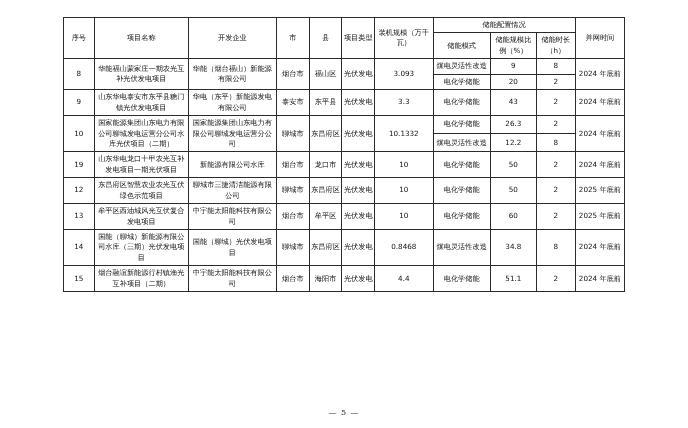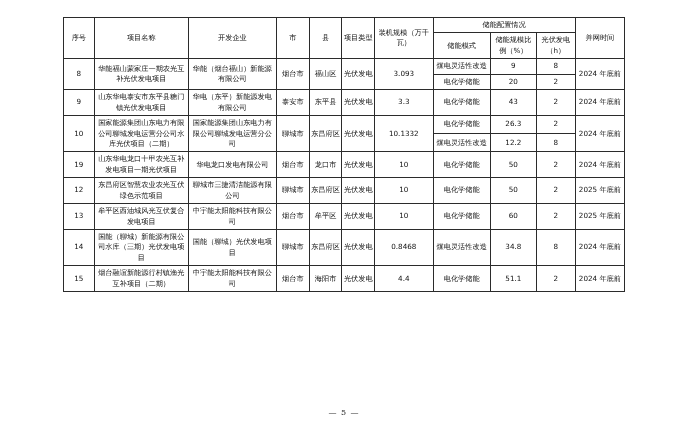--- a/index.html
+++ b/index.html
@@ -86,21 +86,21 @@
         <th rowspan="2">市</th>
         <th rowspan="2">县</th>
         <th rowspan="2">项目类型</th>
         <th rowspan="2">装机规模（万千瓦）</th>
         <th colspan="3" class="hdr-group">储能配置情况</th>
         <th rowspan="2">并网时间</th>
       </tr>
       <tr>
         <th>储能模式</th>
         <th>储能规模比例（%）</th>
-        <th>光伏发电（h）</th>
+        <th>储能时长（h）</th>
       </tr>
     </thead>
     <tbody>
         <tr>
           <td rowspan="2">8</td>
           <td rowspan="2">华能福山蒙家庄一期农光互补光伏发电项目</td>
           <td rowspan="2">华能（烟台福山）新能源有限公司</td>
           <td rowspan="2">烟台市</td>
           <td rowspan="2">福山区</td>
           <td rowspan="2">光伏发电</td>
@@ -142,21 +142,21 @@
           <td rowspan="2">2024 年底前</td>
         </tr>
         <tr>
           <td>煤电灵活性改造</td>
           <td>12.2</td>
           <td>8</td>
         </tr>
         <tr>
           <td>19</td>
           <td>山东华电龙口十甲农光互补发电项目一期光伏项目</td>
-          <td>华电龙口发电有限公司</td>
+          <td>新能源有限公司水库</td>
           <td>烟台市</td>
           <td>龙口市</td>
           <td>光伏发电</td>
           <td>10</td>
           <td>电化学储能</td>
           <td>50</td>
           <td>2</td>
           <td>2024 年底前</td>
         </tr>
         <tr>

